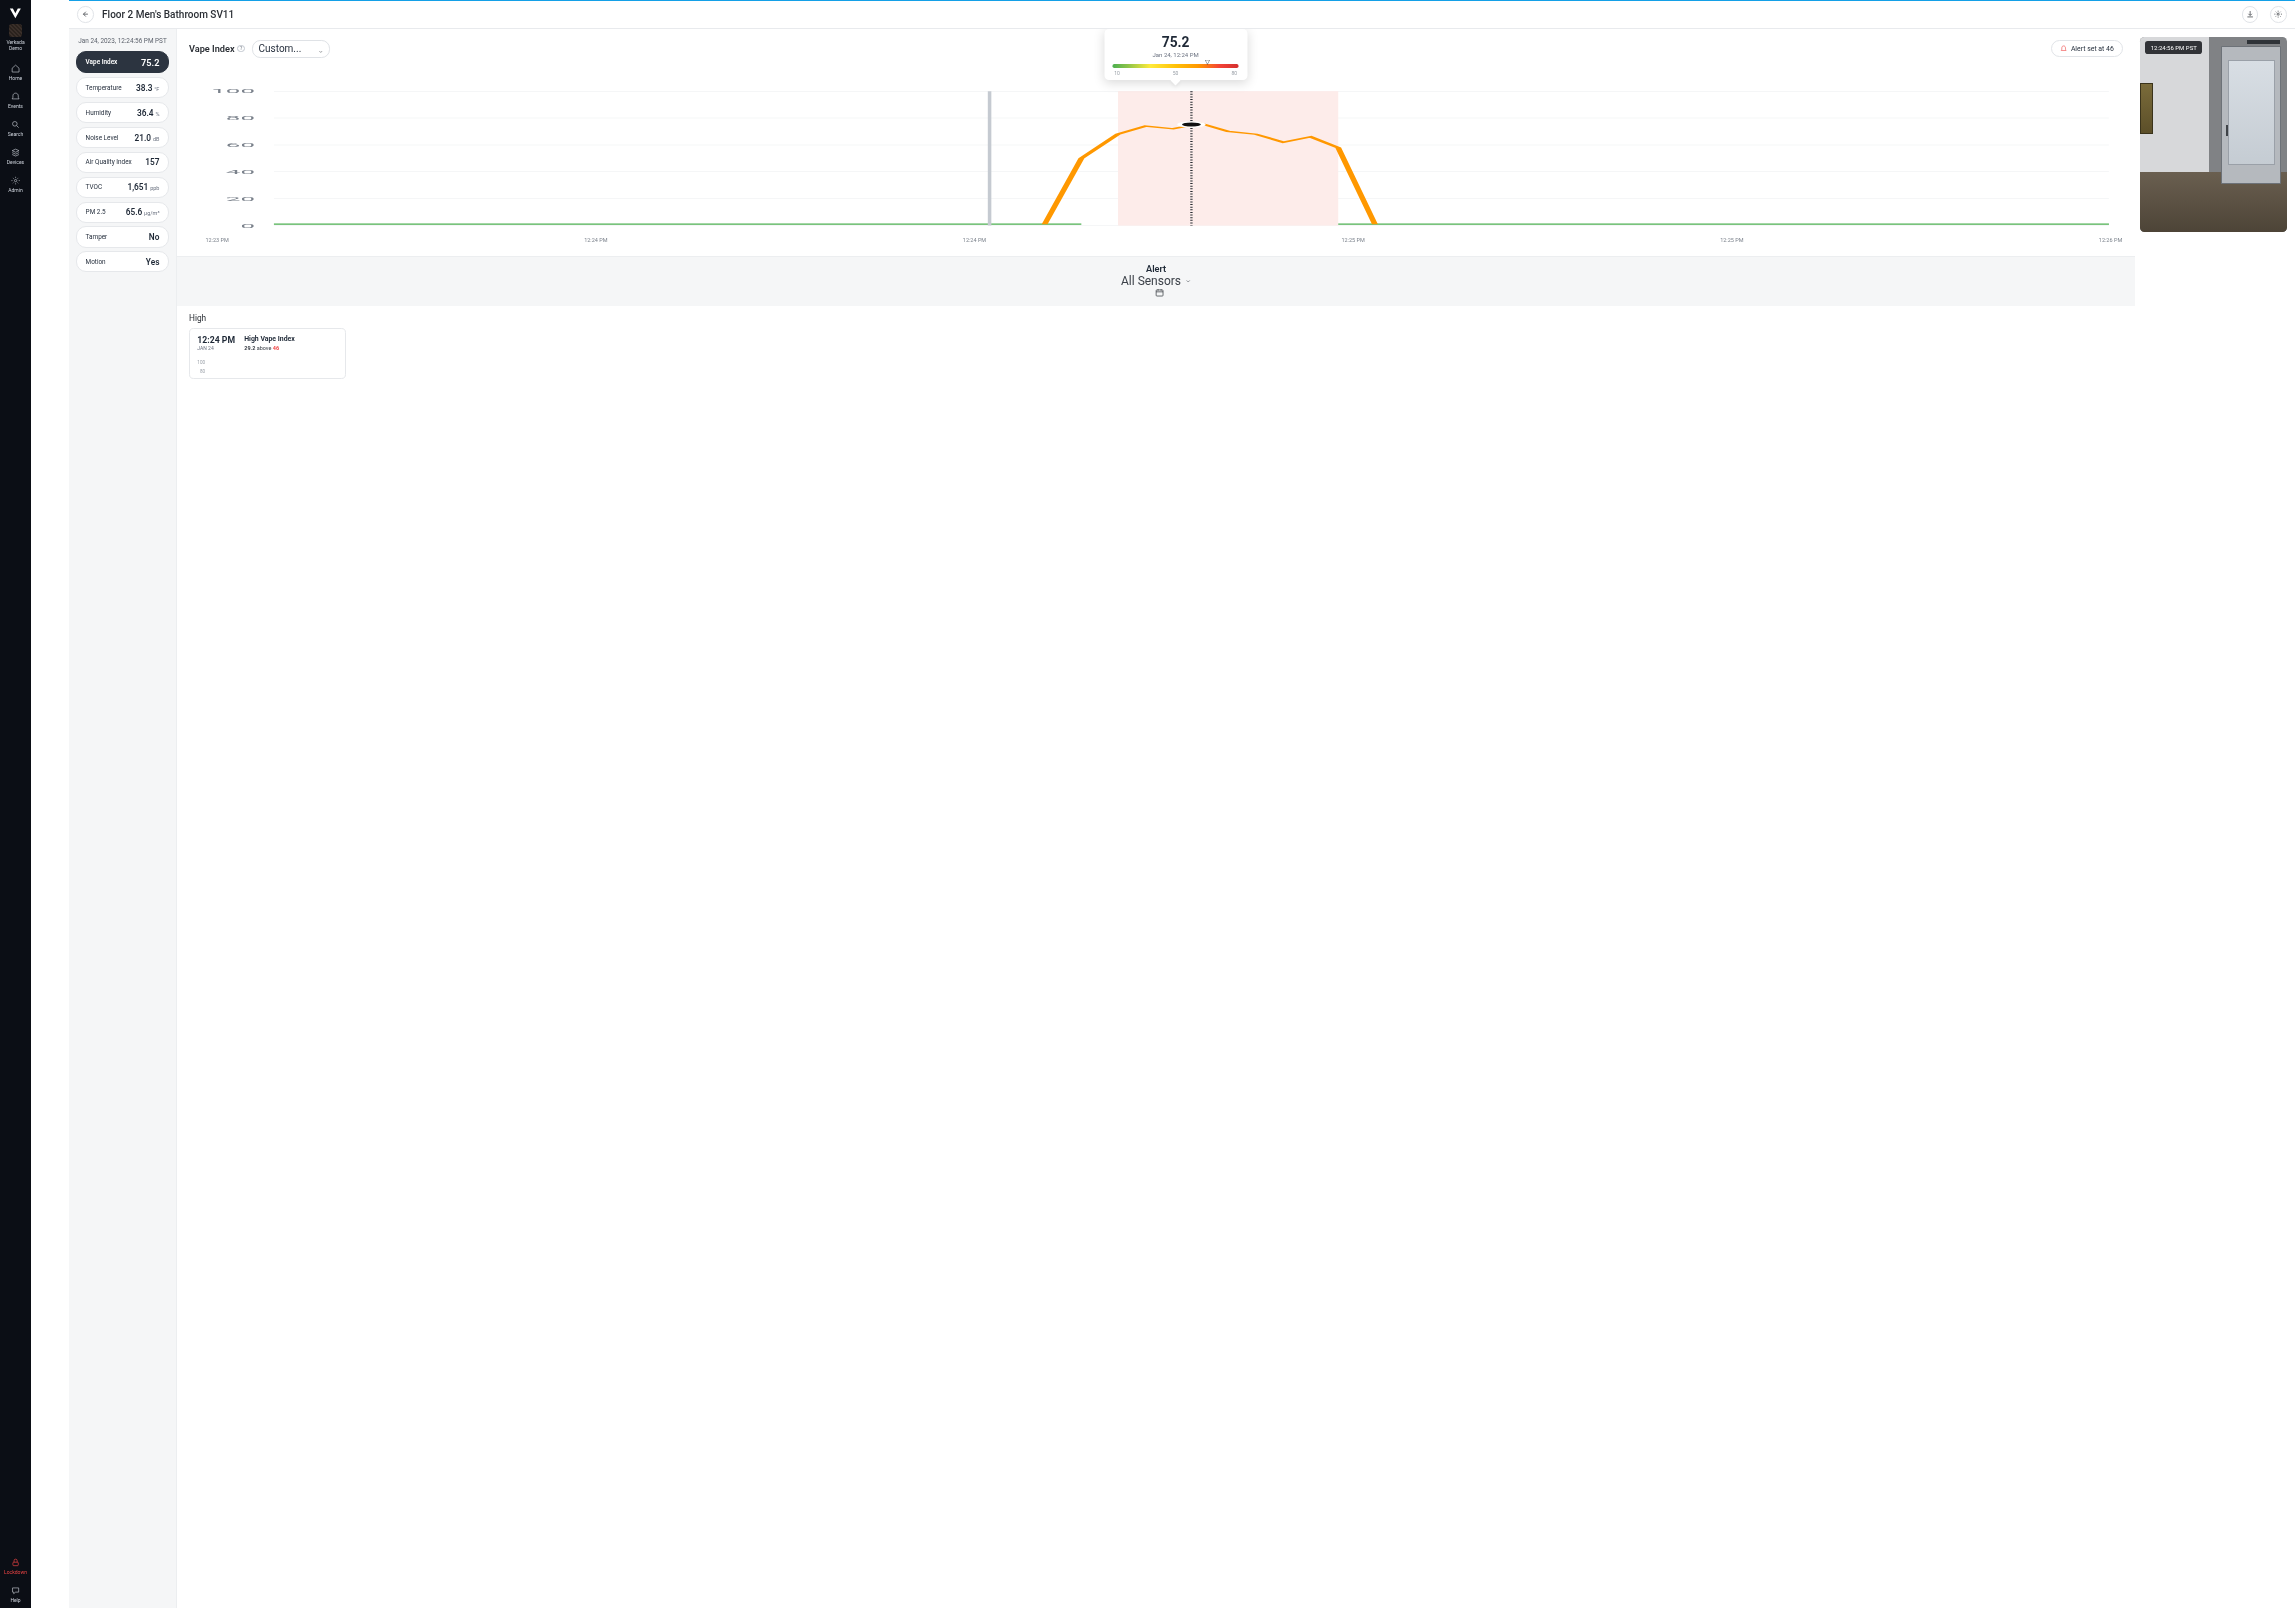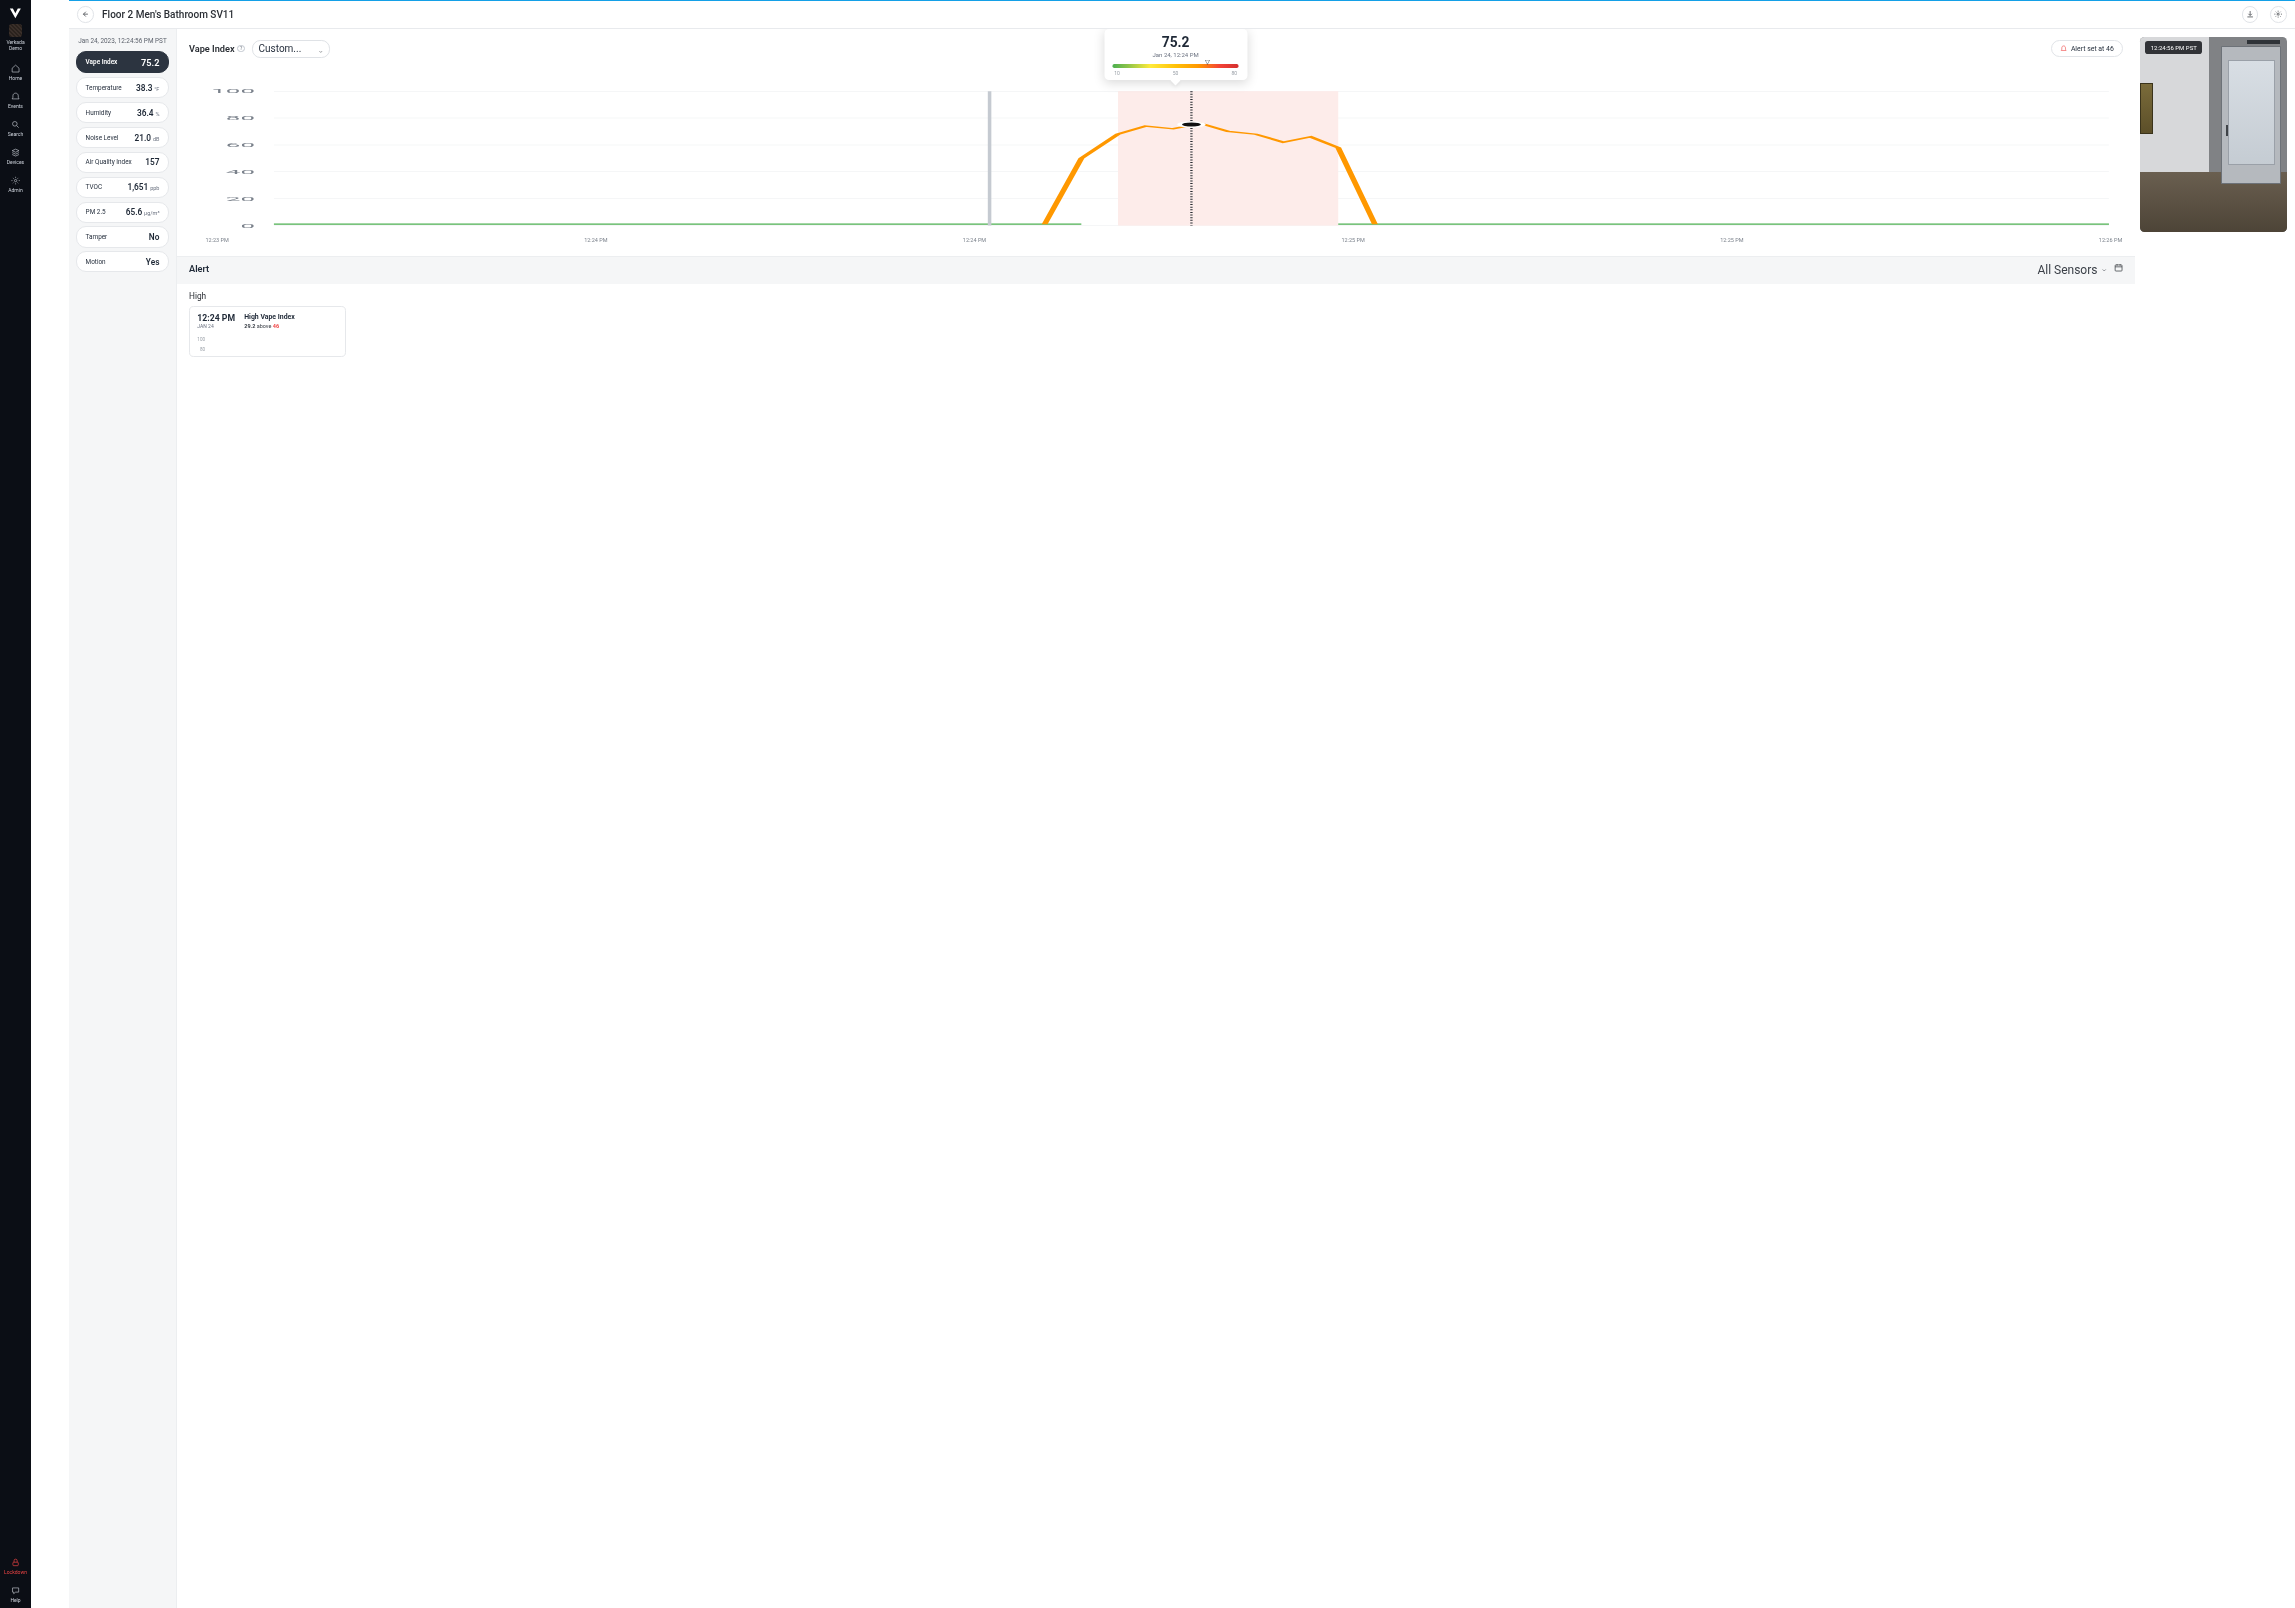--- a/index.html
+++ b/index.html
@@ -69,21 +69,21 @@
 .door { position:absolute; right:5.5px; top:9.2px; width:60px; height:138px; background:#b5b9be; border:1.4px solid #6d7278; border-radius:0.9px; }
 .door-glass { position:absolute; top:13px; left:5.5px; right:5.5px; bottom:18.4px; background:linear-gradient(#d8dee4,#c5ccd3); border:0.9px solid #9aa0a8;}
 .door-handle { position:absolute; left:3.7px; top:78px; width:1.8px; height:11px; background:#3f4348; }
 .floor { position:absolute; bottom:0; left:0; right:0; height:60px; background:linear-gradient(#6a5f50,#4d4437); }
 .wall-left { position:absolute; left:0; top:0; bottom:60px; width:69px; background:#d7d8da; }
 .poster { position:absolute; left:0; top:46px; width:13px; height:51px; background:linear-gradient(#7a6b3a,#5c4f29); border:0.9px solid #3a331b;}
 .closer { position:absolute; right:6.4px; top:3.7px; width:33px; height:3.7px; background:#2f3338; }
 
 
 .alert-section { margin-top: 8.3px; background:#fff; border-top:0.5px solid #eceef0; }
-.alert-head { background:#f5f6f7; display:flex; align-items:flex-start; padding: 6.4px 12px; }
+.alert-head { background:#f5f6f7; display:flex; align-items:center; padding: 6.4px 12px; flex-direction: column; }
 .alert-head h2 { font-size:9.2px; font-weight:600; }
 .alert-head .spacer { flex:1; }
 .alert-filter { display:flex; align-items:center; gap:3.7px; font-size:12px; color:#3b4048; cursor:pointer; }
 .cal-btn { margin-left:6.4px; cursor:pointer; }
 .today-label { font-size:8.3px; padding: 7.3px 12px 4.6px 12px; color:#2a2e34; }
 .alert-card { margin: 0 12px 9.2px 12px; width: 157px; border:0.5px solid #e6e8eb; border-radius:4.6px; padding: 6.4px 7.3px 3.7px 7.3px; display:flex; flex-direction:column; cursor:pointer; }
 .alert-card-top { display:flex; gap:9.2px; }
 .alert-time { font-size:8.7px; font-weight:700; }
 .alert-date { font-size:5px; color:#6b7280; text-transform:uppercase; }
 .alert-name { font-size:6.9px; font-weight:700; }

